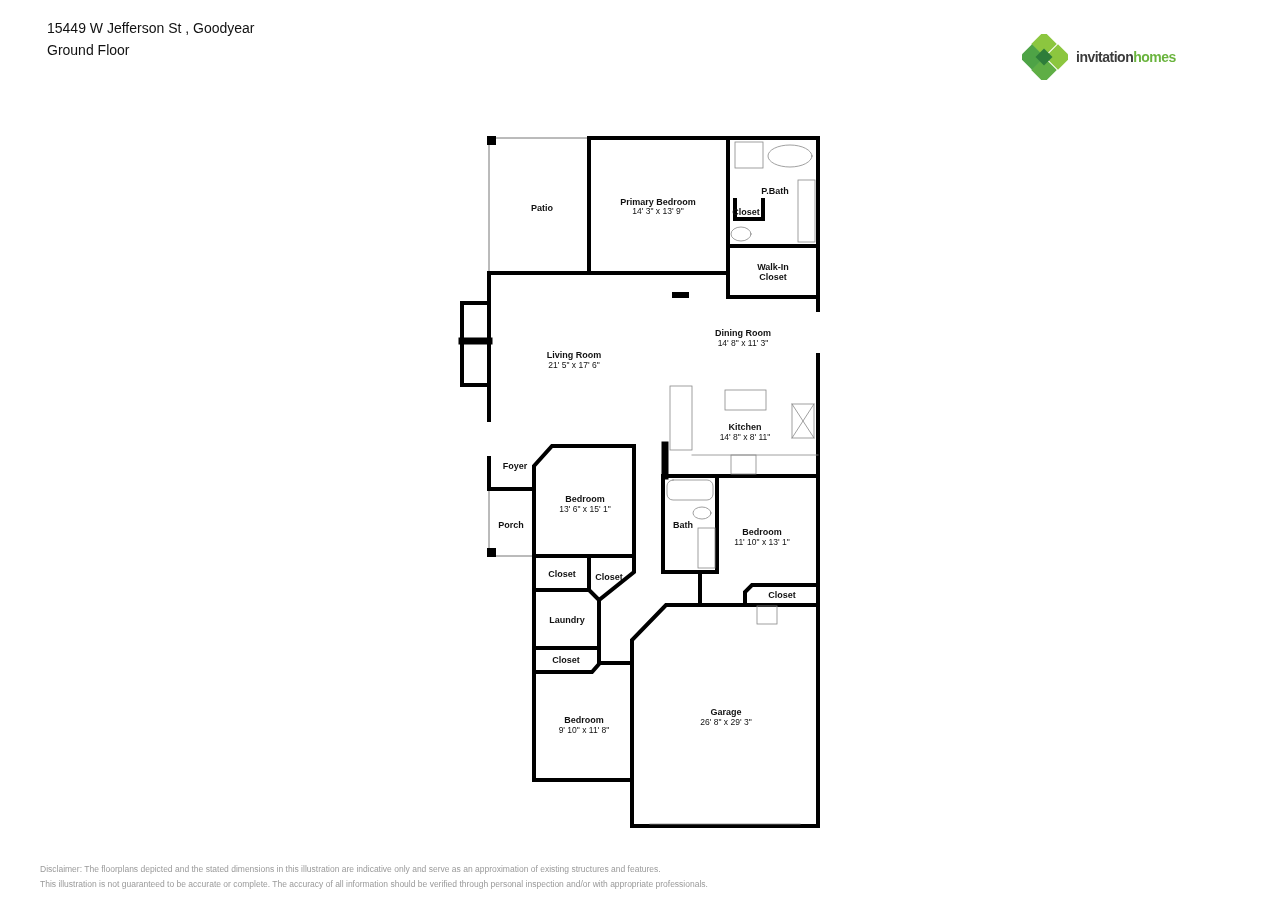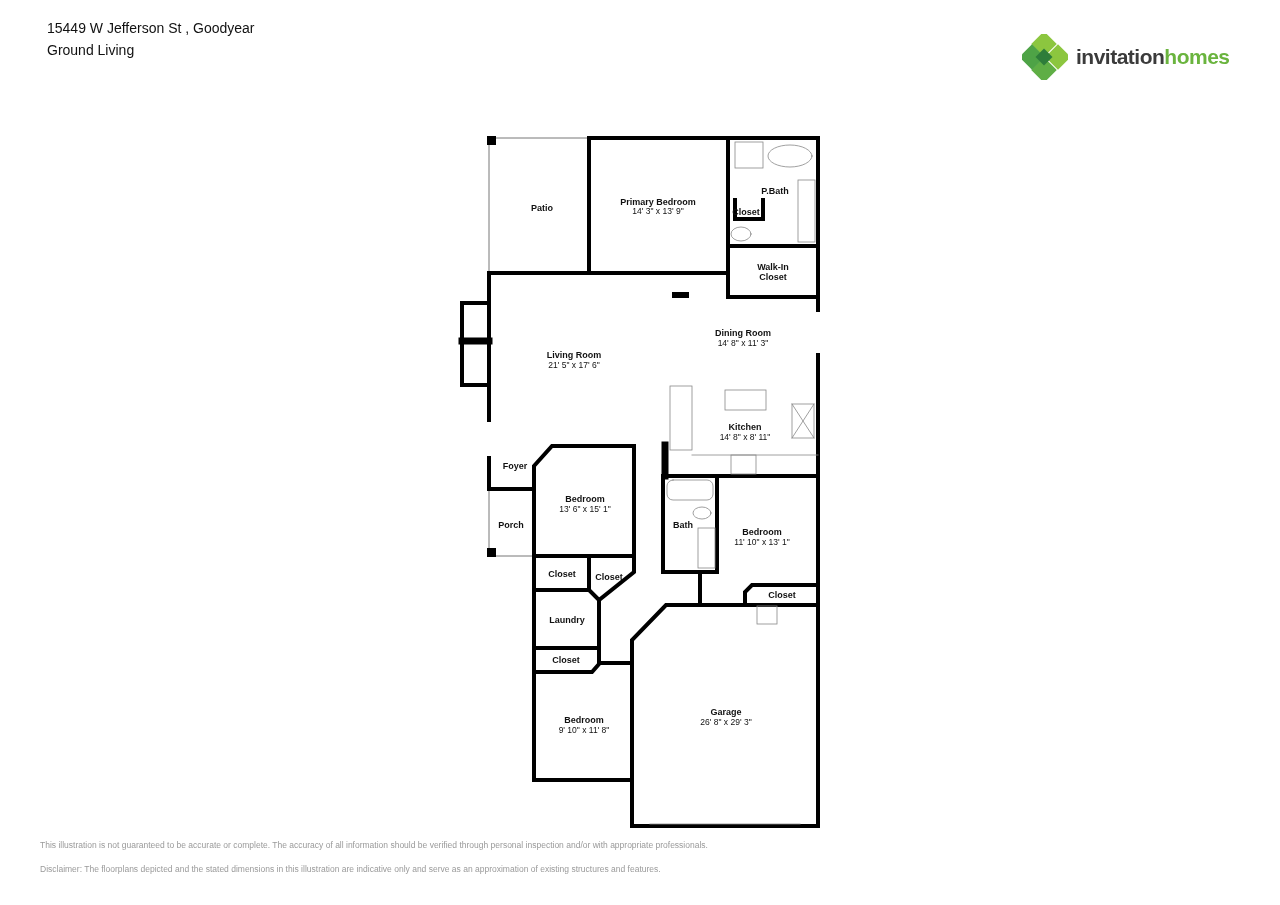--- a/index.html
+++ b/index.html
@@ -1,35 +1,35 @@
 <!DOCTYPE html>
 <html><head>
 <meta charset="utf-8">
 <style>
   html, body { margin:0; padding:0; background:#ffffff; }
   body { width:1280px; height:905px; position:relative; overflow:hidden; font-family:"Liberation Sans", sans-serif; color:#111; }
   .hdr { position:absolute; left:19px; font-size:14px; color:#111;margin-left:28px; }
   #addr { top:20px; }
   #floor { top:42px; }
   .logo { position:absolute; left:1022px; top:34px; display:flex; align-items:center; }
-  .logo-text { font-size:21px; font-weight:bold; letter-spacing:-0.5px; margin-left:8px; }
+  .logo-text { font-size:14px; font-weight:bold; letter-spacing:-0.5px; margin-left:8px; }
   .logo-text .a { color:#3b3b3b; }
   .logo-text .b { color:#6ab43e; }
   .plan { position:absolute; left:0; top:0; }
   .lbl { font-family:"Liberation Sans", sans-serif; font-size:9px; font-weight:bold; fill:#111; text-anchor:middle; }
   .dim { font-family:"Liberation Sans", sans-serif; font-size:8.5px; fill:#111; text-anchor:middle; }
   .disc { position:absolute; left:40px; font-size:8.5px; color:#9a9a9a; }
   #disc1 { top:864px; }
-  #disc2 { top:840px; }
+  #disc2 { top:879px; }
 </style>
 </head>
 <body>
 
 <div class="hdr" id="addr">15449 W Jefferson St , Goodyear</div>
-<div class="hdr" id="floor">Ground Living</div>
+<div class="hdr" id="floor">Ground Floor</div>
 
 <div class="logo">
   <svg width="46" height="46" viewBox="0 0 46 46">
     <rect x="13" y="1" width="18" height="18" transform="rotate(45 22 10)" fill="#8cc63f"></rect>
     <rect x="13" y="27" width="18" height="18" transform="rotate(45 22 36)" fill="#5fae45"></rect>
     <rect x="1" y="14" width="18" height="18" transform="rotate(45 10 23)" fill="#4ea346"></rect>
     <rect x="27" y="14" width="18" height="18" transform="rotate(45 36 23)" fill="#8cc63f"></rect>
     <rect x="16" y="17" width="12" height="12" transform="rotate(45 22 23)" fill="#2e7d3a"></rect>
   </svg>
   <div class="logo-text"><span class="a">invitation</span><span class="b">homes</span></div>

